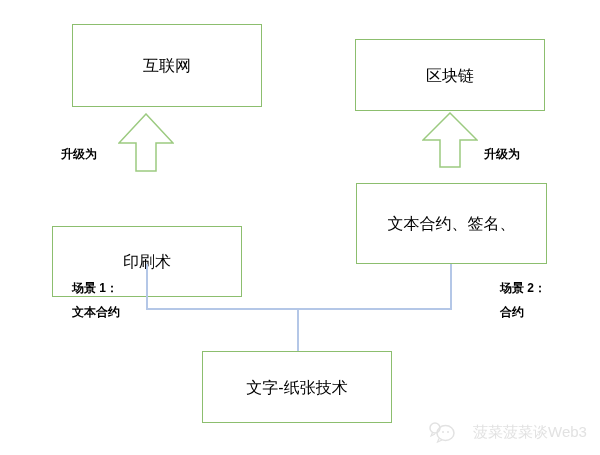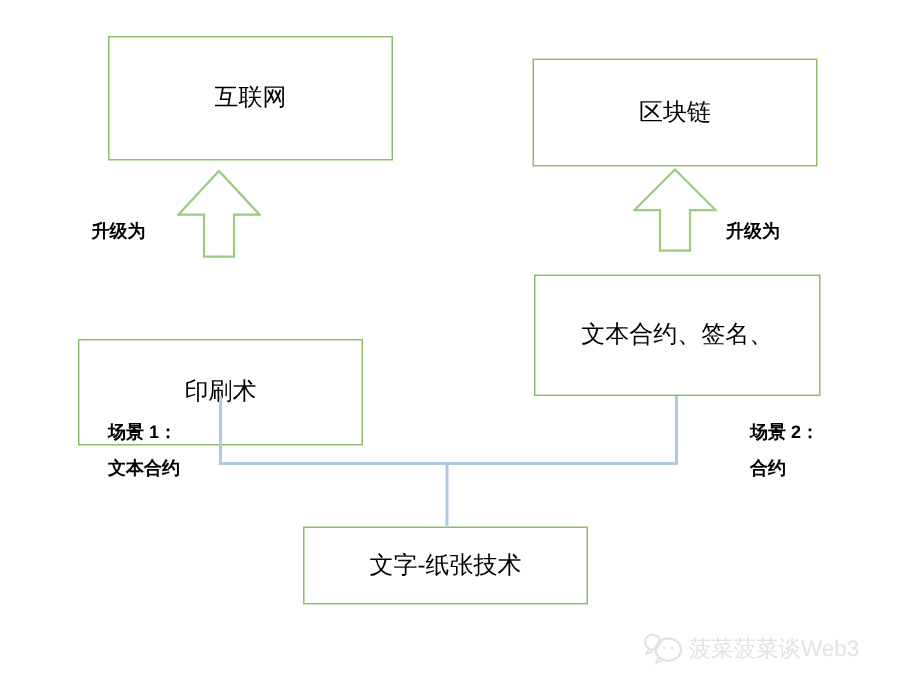--- a/index.html
+++ b/index.html
@@ -23,21 +23,21 @@
     justify-content: center;
     text-align: center;
     font-size: 16px;
     line-height: 25px;
     color: #000;
   }
   .box-internet   { left: 52px;  top: 24px;  width: 190px; height: 83px; margin-left: 20px; }
   .box-blockchain { left: 355px; top: 39px;  width: 190px; height: 72px; }
   .box-printing   { left: 52px;  top: 182px; width: 190px; height: 71px; margin-top: 44px; }
   .box-contracts  { left: 356px; top: 183px; width: 191px; height: 81px; text-align: center; }
-  .box-paper      { left: 202px; top: 351px; width: 190px; height: 52px; }
+  .box-paper      { left: 202px; top: 351px; width: 190px; height: 72px; }
 
   .arrow-svg { position: absolute; }
   .arrow-left  { left: 118px; top: 113px; }
   .arrow-right { left: 422px; top: 112px; }
 
   .float-label {
     position: absolute;
     font-size: 12px;
     line-height: 24px;
     color: #000;
@@ -54,21 +54,21 @@
   .conn-v2 { left: 450px; top: 264px; width: 2px;   height: 45px; }
   .conn-h  { left: 146px; top: 308px; width: 306px; height: 2px;  }
   .conn-v3 { left: 297px; top: 310px; width: 2px;   height: 41px; }
 
   .watermark {
     position: absolute;
     left: 428px;
     top: 420px;
     display: flex;
     align-items: center;
-    gap: 3px;
+    gap: 17px;
     color: #e2e2e2;
     font-size: 15px;
     white-space: nowrap;
   }
 </style>
 </head>
 <body>
 
 <div id="canvas">
 

